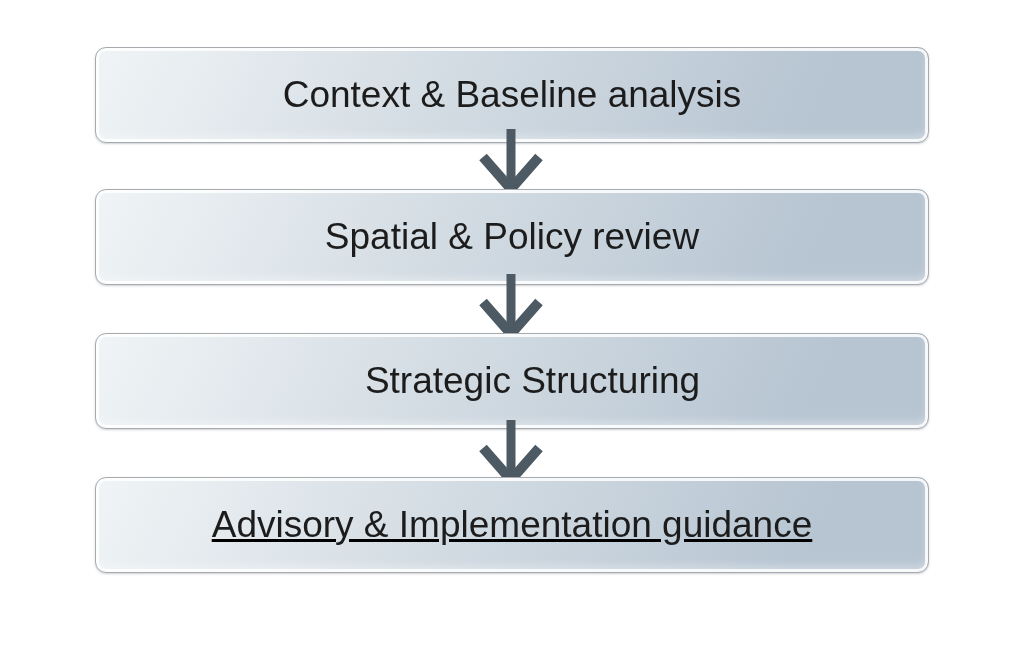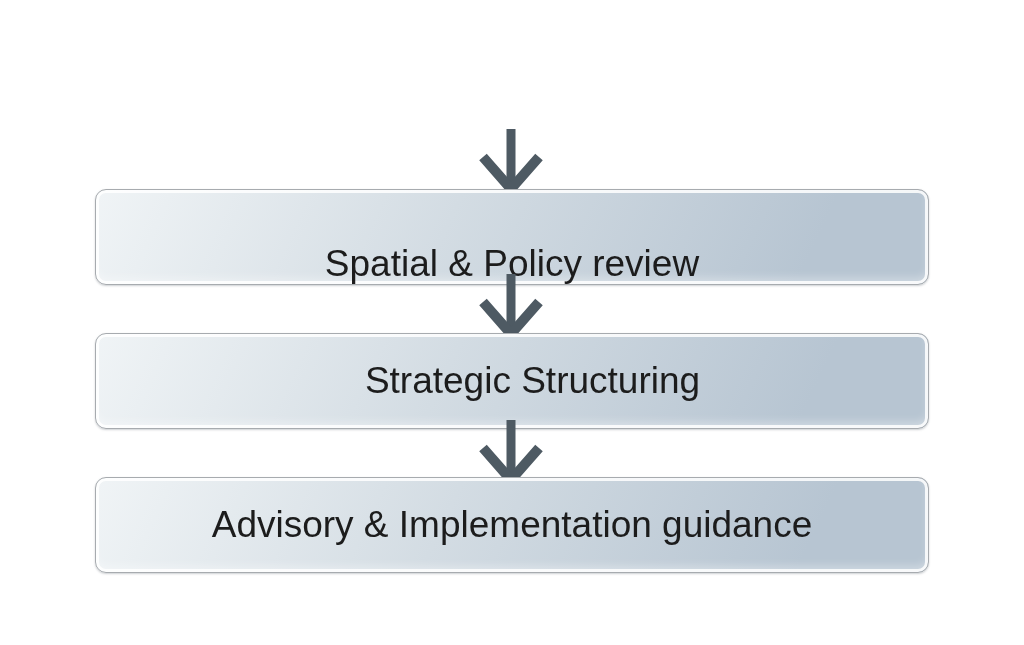--- a/index.html
+++ b/index.html
@@ -54,32 +54,35 @@
   }
   .arrow{
     position:absolute;
     left:479px;
     width:64px;
     height:72px;
     color:var(--arrow);
   }
   .arrow svg{display:block;overflow:visible;}
   #step-1{top:47px;}
-  #step-2{top:189px;align-items:flex-end;}
+  #step-2{top:189px;}
   #step-3{top:333px;padding-left:41px;}
-  #step-4{top:477px;}
+  #step-4{top:477px;text-decoration:underline;}
   #arrow-1{top:129px;}
   #arrow-2{top:274px;}
   #arrow-3{top:420px;}
 </style>
 </head>
 <body>
 
 <div class="canvas">
 
+  <div class="step" id="step-1">
+    <span class="step-label">Context &amp; Baseline analysis</span>
+  </div>
 
   <div class="arrow" id="arrow-1">
     <svg width="64" height="72" viewBox="0 0 64 72" xmlns="http://www.w3.org/2000/svg">
       <rect x="27.5" y="0" width="9" height="54" fill="currentColor"></rect>
       <path d="M4 28 L32 60 L60 28" fill="none" stroke="currentColor" stroke-width="10" stroke-linejoin="miter"></path>
     </svg>
   </div>
 
   <div class="step" id="step-2">
     <span class="step-label">Spatial &amp; Policy review</span>

